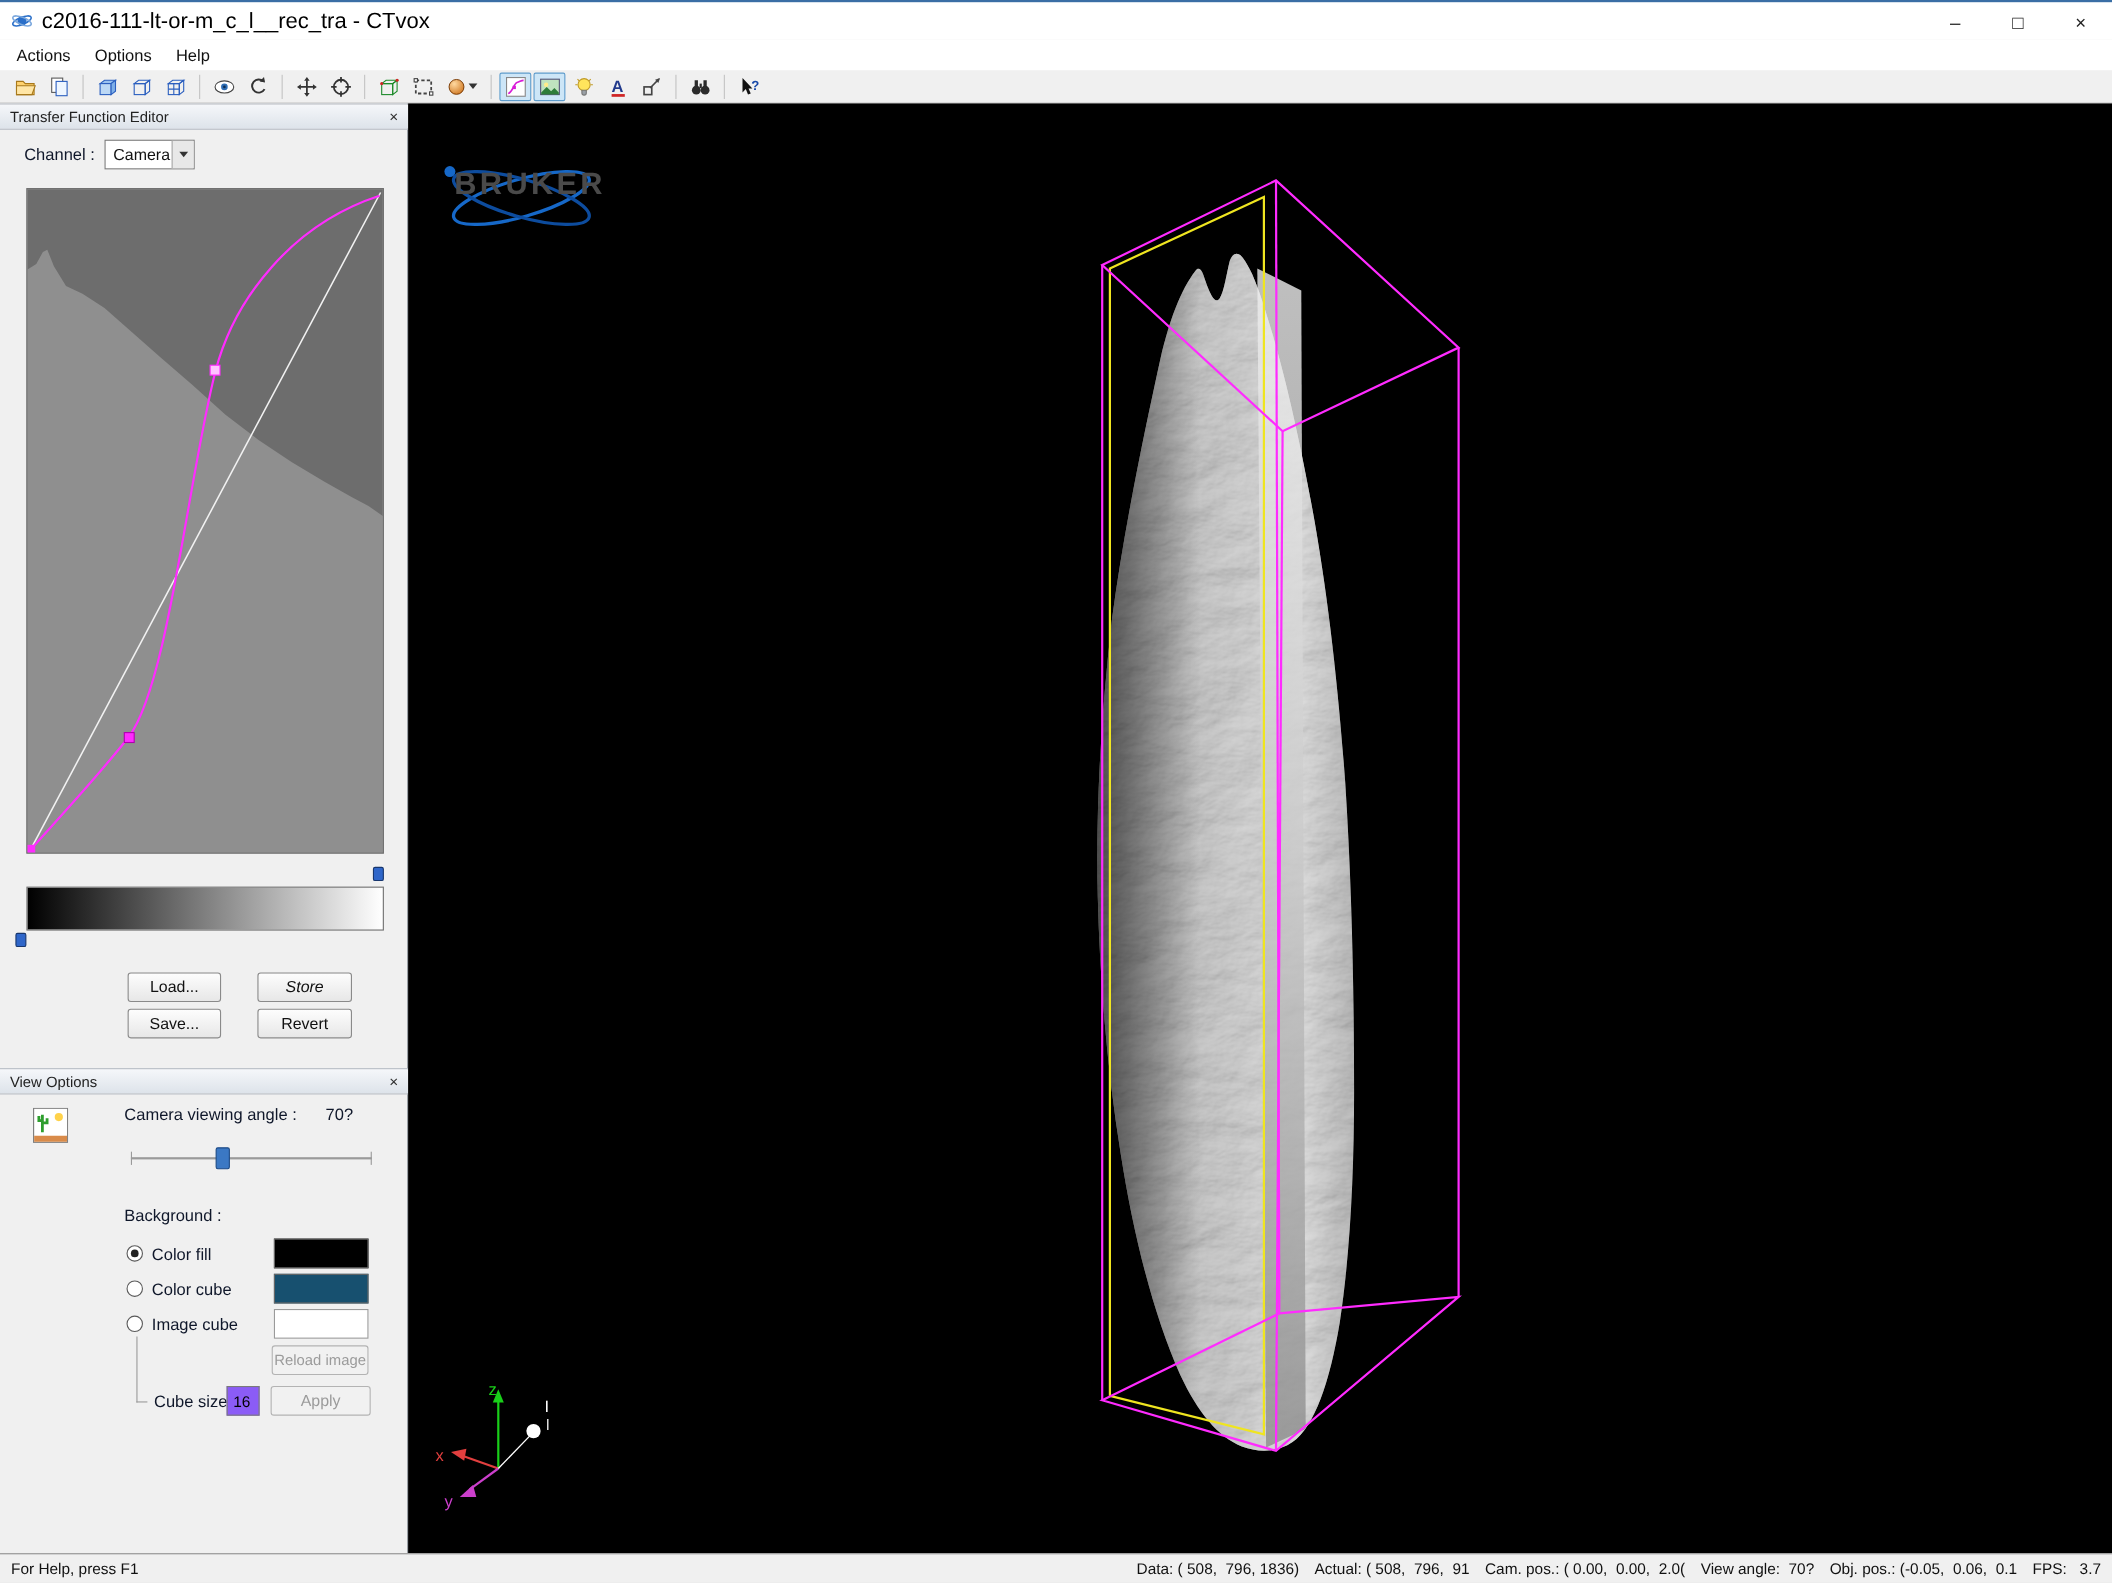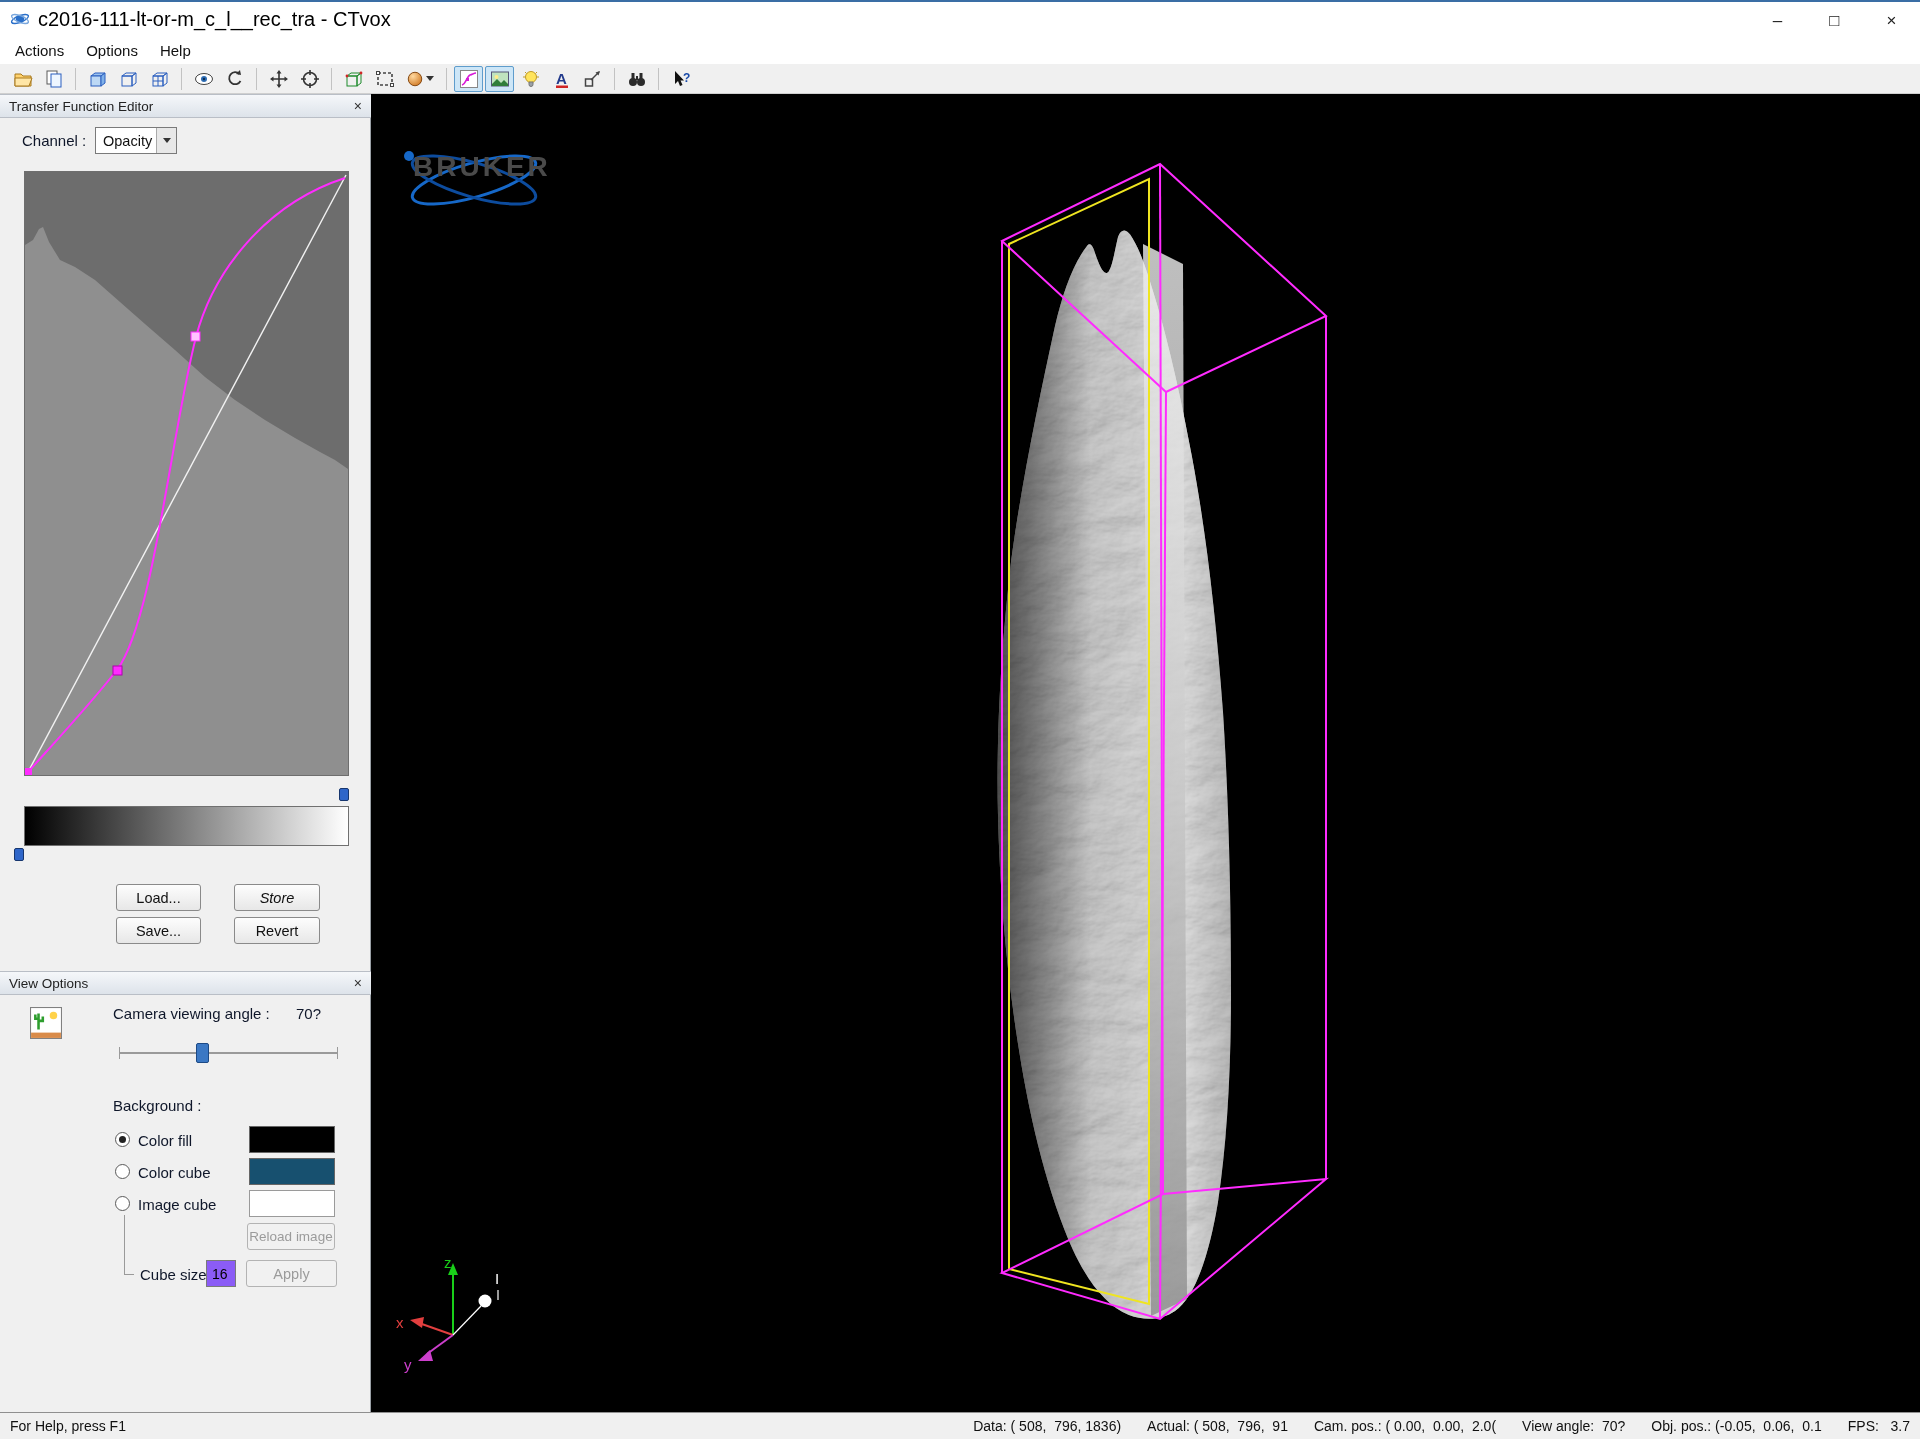--- a/index.html
+++ b/index.html
@@ -55,21 +55,21 @@
   .swatch{position:absolute;left:249px;width:86px;height:27px;border:1px solid #666;}
   .field{position:absolute;left:249px;width:86px;height:27px;border:1px solid #9a9a9a;background:#fff;}
   .num-input{position:absolute;left:206px;top:1166px;width:30px;height:27px;border:1px solid #7a7a7a;font-family:"Liberation Sans",sans-serif;font-size:14px;padding-left:5px;background:#8b5cf6;}
   .connector{position:absolute;left:124px;top:1121px;width:10px;height:60px;border-left:1px solid #9a9a9a;border-bottom:1px solid #9a9a9a;}
 
   
   .viewport{position:absolute;left:371px;top:94px;width:1549px;height:1318px;background:#000;}
 
   
   .statusbar{position:absolute;left:0;top:1412px;width:1920px;height:27px;background:#f0f0f0;border-top:1px solid #8f8f8f;display:flex;align-items:center;font-size:14px;color:#111;padding:0 10px;}
-  .status-right{margin-left:auto;display:flex;gap:26px;white-space:pre;justify-content:flex-end;}
+  .status-right{margin-left:auto;display:flex;gap:14px;white-space:pre;justify-content:flex-end;}
 </style>
 </head>
 <body>
 
 <div id="root">
 
   <div class="titlebar">
     <span class="title-icon">
       <svg width="20" height="20" viewBox="0 0 20 20">
         <circle cx="10" cy="10" r="4.2" fill="#2a6fc9"></circle>
@@ -246,21 +246,21 @@
 
   <div class="left-panel">
 
     <div class="panel-header" style="top:0;justify-content:space-between;">
       <span>Transfer Function Editor</span>
       <span class="panel-close">×</span>
     </div>
 
     <span class="label" style="left:22px;top:38px;">Channel :</span>
     <div class="combo">
-      <span class="combo-text">Opacity</span>
+      <span class="combo-text">Camera</span>
       <span class="combo-btn"></span>
     </div>
 
     <div class="histo">
       <svg width="323" height="603" viewBox="0 0 323 603">
         <rect x="0" y="0" width="323" height="603" fill="#8f8f8f"></rect>
         <polygon points="0,0 323,0 323,297 310,288 295,280 270,266 240,248 210,228 180,205 150,178 120,152 95,130 70,108 50,95 35,88 24,70 18,55 14,57 8,68 0,73" fill="#6d6d6d"></polygon>
         <line x1="3" y1="600" x2="321" y2="3" stroke="#f2f2f2" stroke-width="1.4"></line>
         <path d="M3,600 C30,570 62,536 92,498 C128,450 146,262 171,165 C188,100 240,32 320,6" fill="none" stroke="#ff2bff" stroke-width="2"></path>
         <rect x="-1" y="596" width="8" height="8" fill="#ff2bff"></rect>

